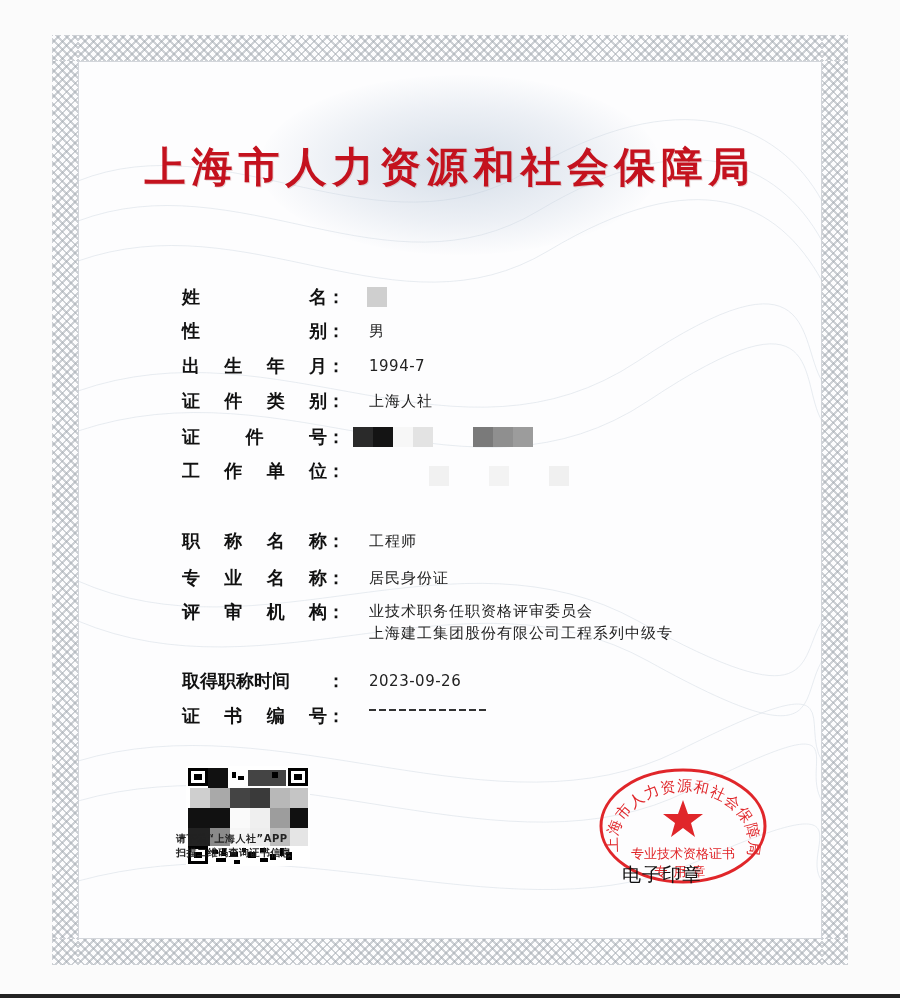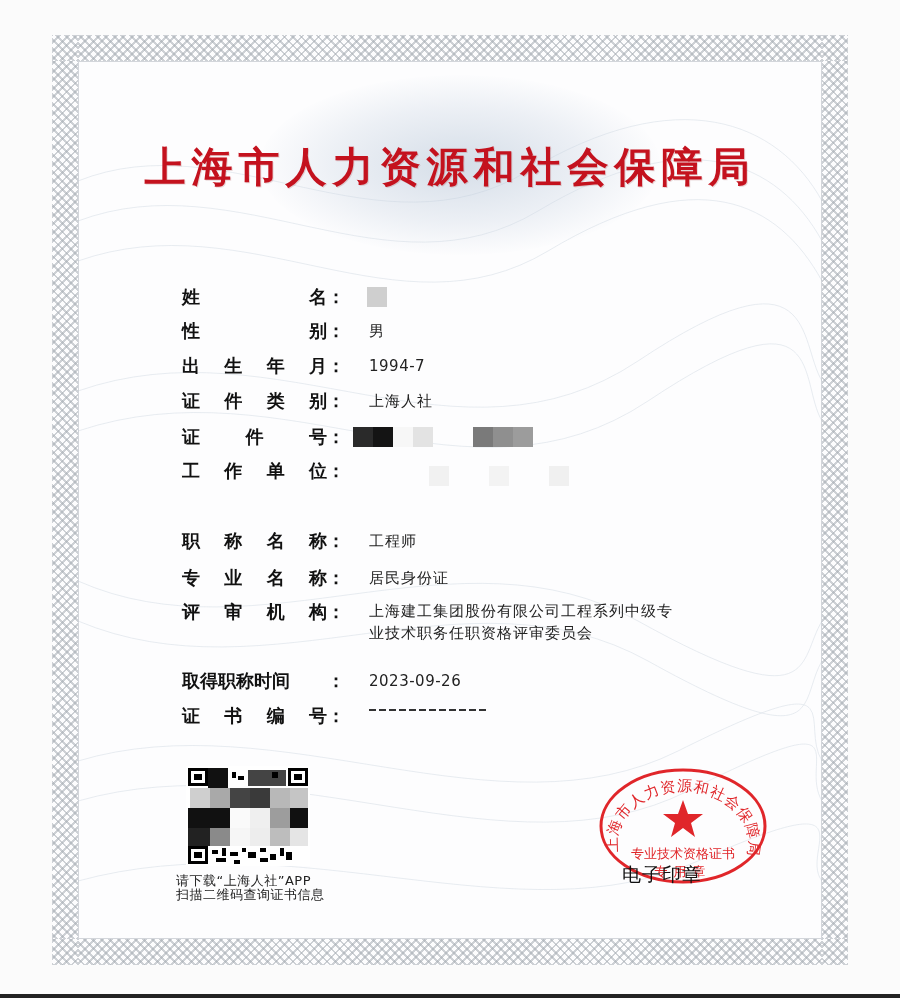--- a/index.html
+++ b/index.html
@@ -59,22 +59,22 @@
       letter-spacing:1px;
     }
     .value.num { font-family:"DejaVu Sans", sans-serif; font-size:15px; letter-spacing:.5px; }
     .value.multi { line-height:22px; width:440px; }
     .redact { display:inline-block; height:20px; vertical-align:middle; }
     .qr {
       position:absolute; left:186px; top:766px; width:124px; height:100px;
       background:#fff;
     }
     .qr-caption {
-      position:absolute; left:176px; top:874px; width:160px; font-size:13px;
-      font-weight:normal; color:#222; line-height:14px; letter-spacing:.5px;
+      position:absolute; left:176px; top:832px; width:160px; font-size:10px;
+      font-weight:bold; color:#222; line-height:14px; letter-spacing:.5px;
     }
     .seal {
       position:absolute; left:596px; top:766px; width:174px; height:118px;
     }
     .seal-label {
       position:absolute; left:622px; top:862px; font-size:19px; color:#111;
       font-family:Liberation Mono, monospace; letter-spacing:1px;
     }
     .bottom-line {
       position:absolute; left:0; top:994px; width:900px; height:4px; background:#222;
@@ -199,22 +199,22 @@
 
 <div class="field" style="top:600px; align-items:flex-start;">
   <div class="label">
     <span>评</span>
     <span>审</span>
     <span>机</span>
     <span>构</span>
   </div>
   <div class="colon">：</div>
   <div class="value multi">
+    <div>业技术职务任职资格评审委员会</div>
     <div>上海建工集团股份有限公司工程系列中级专</div>
-    <div>业技术职务任职资格评审委员会</div>
   </div>
 </div>
 
 <div class="field" style="top:668px;">
   <div class="label" style="justify-content:flex-start;">
     <span>取</span>
     <span>得</span>
     <span>职</span>
     <span>称</span>
     <span>时</span>

